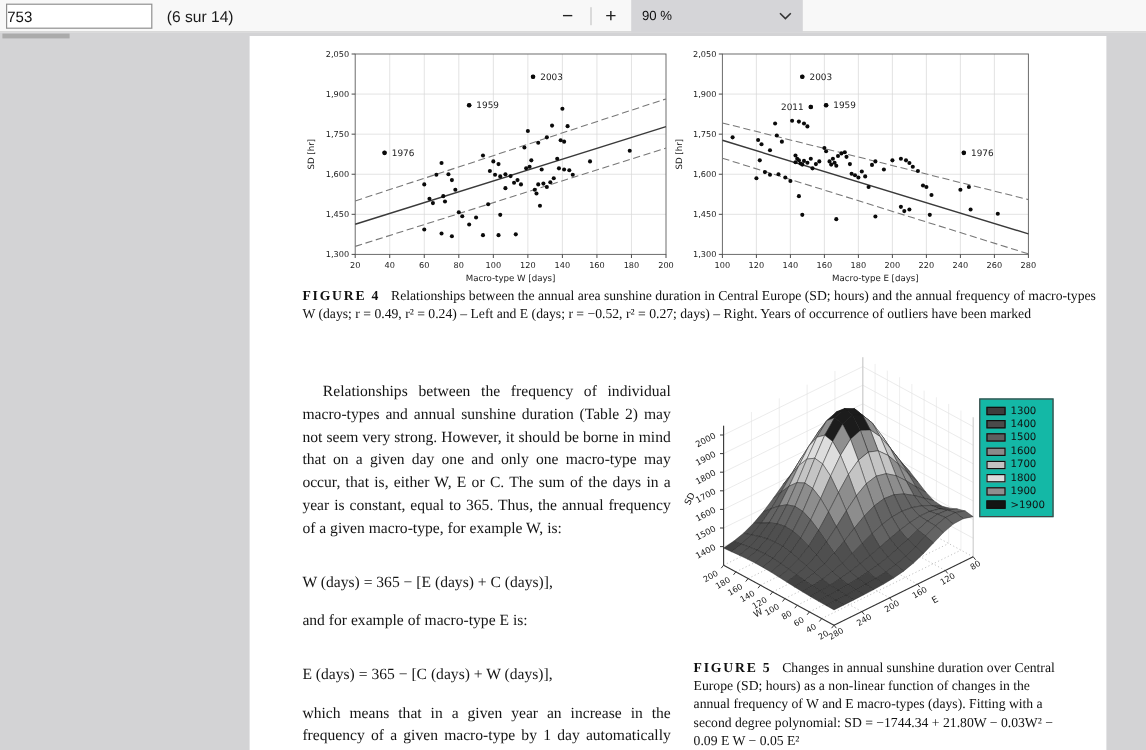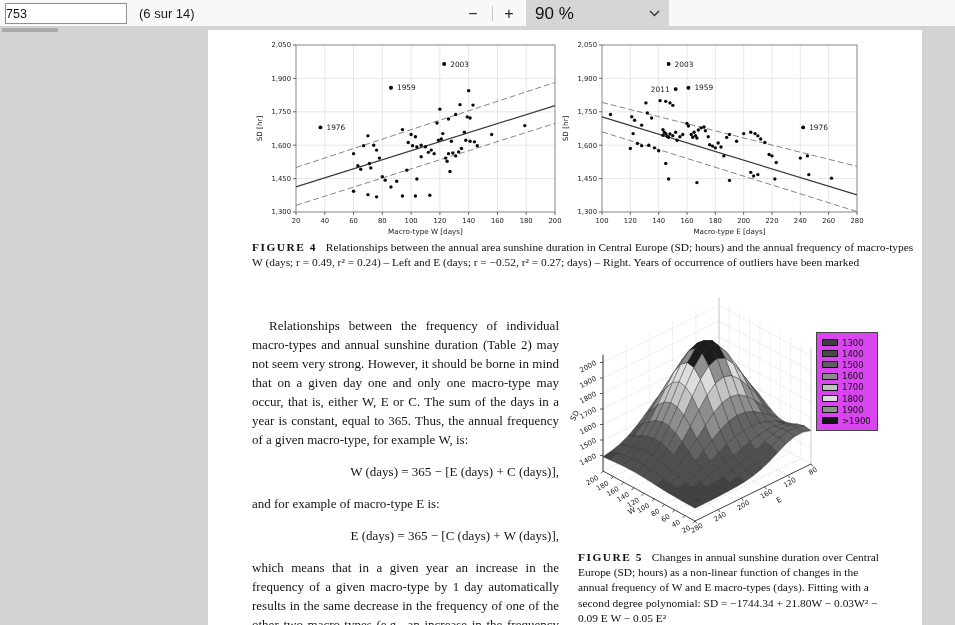--- a/index.html
+++ b/index.html
@@ -12,43 +12,43 @@
   .page-input { position:absolute; left:5px; top:3px; width:122px; height:21px;
                 border:1px solid #8f8f8f; background:#fff; text-align:left;
                 font:12.5px "Liberation Sans",sans-serif; padding-right:7px; color:#111; }
   .page-count { position:absolute; left:139px; top:0; height:27px; line-height:27px;
                 font-size:13px; color:#1a1a1a;text-align:right; }
   .tb-btn { position:absolute; top:0; height:27px; width:26px; background:transparent;
             border:none; font-size:16px; color:#222; text-align:center; line-height:27px; cursor:default; }
   .tb-sep { position:absolute; left:492px; top:6px; width:1px; height:15px; background:#c7c7c7; }
   .zoom-select { position:absolute; left:526px; top:0; width:143px; height:27px;
                  background:#d5d5d8; display:flex; align-items:center; padding:0 9px;
-                 font-size:17px; color:#111; }
+                 font-size:11px; color:#111; }
   .zoom-select .chev { margin-left:auto; }
   .loading-bar { position:absolute; left:2px; top:28px; width:56px; height:4px;
                  background:#ababab; z-index:4; }
 
   
   .page { position:absolute; left:208px; top:30px; width:714px; height:595px;
           background:#fff; }
   .page * { position:absolute; }
 
   .caption { font:11.4px/15.2px "Liberation Serif", serif; color:#111; position:absolute; }
   .caption .cap-label { font-weight:bold; letter-spacing:1.5px; margin-right:9px;
                         position:static; display:inline; }
   .caption .cap-text  { position:static; display:inline; }
 
   .bodycol { left:44px; top:286px; width:307px; font:13px/19px "Liberation Serif", serif;
              color:#151515; text-align:justify; }
   .bodycol p { position:static; }
   .bodycol .indent { text-indent:17px; }
-  .bodycol .eq { text-align:right; margin:13px 0 13px 0; }
+  .bodycol .eq { text-align:left; margin:26px 0 13px 0; }
   .bodycol .mid { margin-bottom:0; }
 
-  .legend3d { left:608px; top:302px; width:62px; background:#d946ef;
+  .legend3d { left:608px; top:302px; width:62px; background:#14b8a6;
               border:1px solid #444; padding:4px 4px 3px 5px; }
   .legend3d .row { position:static; display:flex; align-items:center; height:11.2px; }
   .legend3d .sw { position:static; width:16px; height:7px; border:1px solid #111; margin-right:4px; flex:none; }
   .legend3d .lb { position:static; font:8.5px "DejaVu Sans", sans-serif; color:#111; white-space:nowrap; }
 
   svg { overflow:visible; }
   svg text { font-family:"DejaVu Sans", sans-serif; fill:#1a1a1a; }
 </style>
 </head>
 <body>

